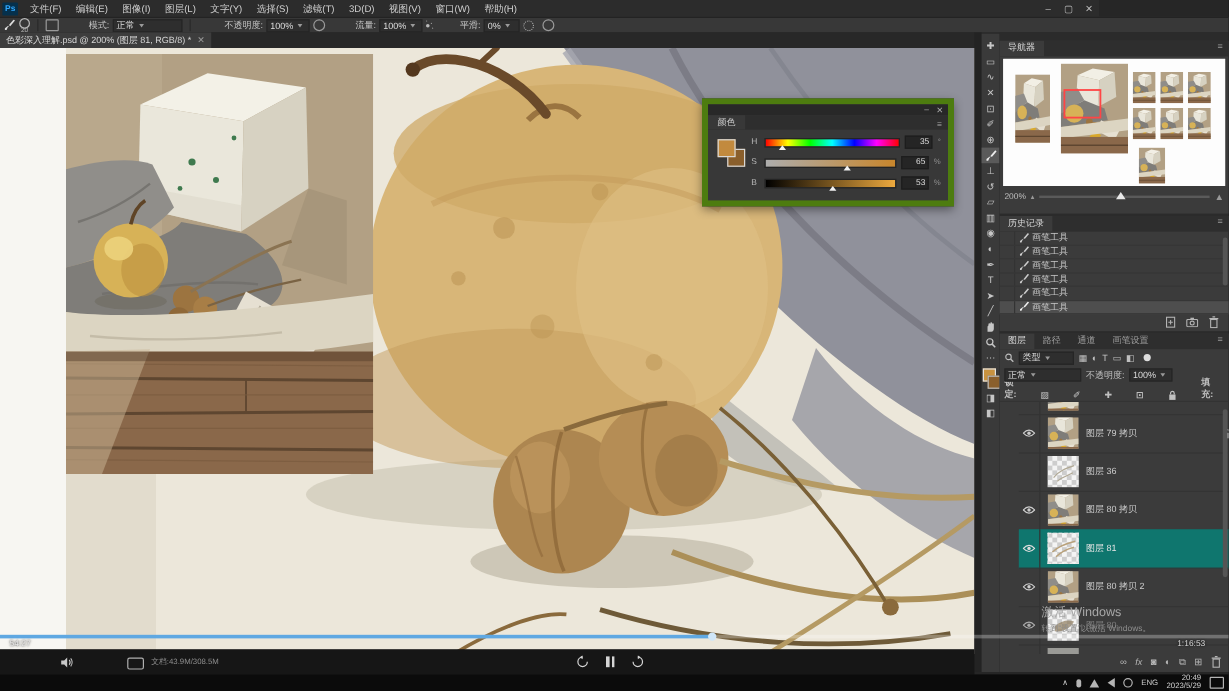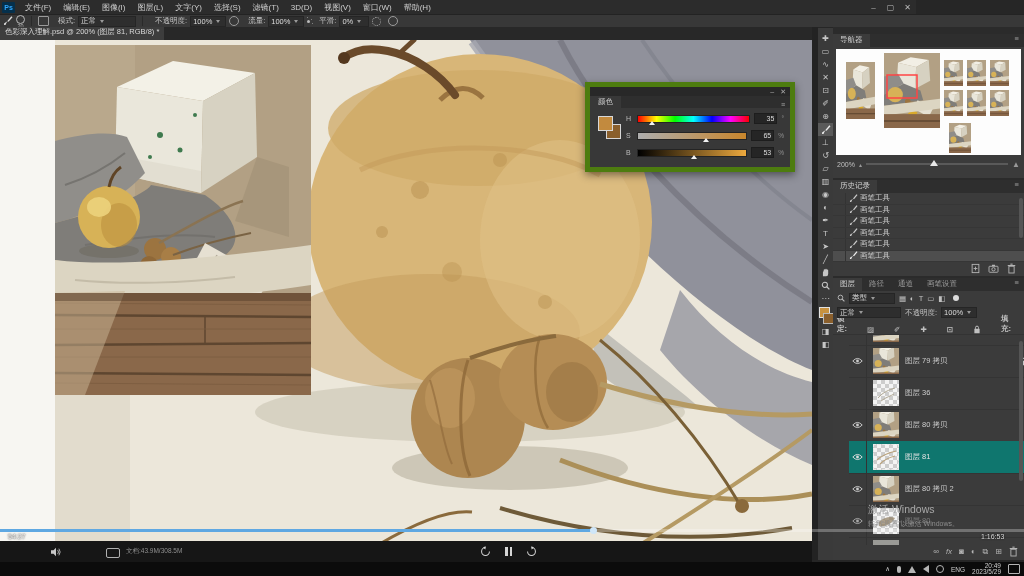--- a/index.html
+++ b/index.html
@@ -7,28 +7,28 @@
     font-family:"Liberation Sans","DejaVu Sans",sans-serif;color:#d0d0d0;
     background:#262626;-webkit-font-smoothing:antialiased;}
   .abs{position:absolute;}
   
   .titlebar{left:0;top:0;width:916px;height:14px;background:#2c2c2c;display:flex;align-items:center;font-size:8px;color:#cfcfcf;}
   .pslogo{width:13px;height:11px;margin:0 4px 0 2px;background:#05304c;color:#31a8ff;font-size:7px;font-weight:bold;display:flex;align-items:center;justify-content:center;border-radius:1px;}
   .menuitem{padding:0 6px;white-space:nowrap;}
   .winctl{margin-left:auto;display:flex;}
   .winctl span{width:17px;text-align:center;font-size:8px;color:#bbb;}
   .optionsbar{left:0;top:14px;width:1024px;height:13px;background:#383838;border-top:1px solid #232323;display:flex;align-items:center;font-size:7.5px;color:#c4c4c4;gap:3px;padding-left:3px;box-sizing:border-box;}
-  .optlabel{margin-left:6px;white-space:nowrap;}
+  .optlabel{margin-left:22px;white-space:nowrap;}
   .dd{background:#2e2e2e;border:1px solid #252525;height:9px;display:inline-flex;align-items:center;padding:0 2px;position:relative;color:#ddd;}
   .dd::after{content:"";margin-left:4px;border-left:2.5px solid transparent;border-right:2.5px solid transparent;border-top:3px solid #9a9a9a;}
   .sep{width:1px;height:10px;background:#2a2a2a;margin:0 3px;}
   .ico{display:inline-block;text-align:center;color:#c0c0c0;}
   .brushnum{font-size:5.5px;color:#bbb;line-height:4px;text-align:center;}
   .tabbar{left:0;top:27px;width:812px;height:13px;background:#282828;display:flex;}
-  .doctab{background:#3d3d3d;height:13px;display:flex;align-items:center;font-size:7.5px;color:#d8d8d8;padding:0 5px;gap:5px;max-width:180px;white-space:nowrap;flex-direction:column;}
+  .doctab{background:#3d3d3d;height:13px;display:flex;align-items:center;font-size:7.5px;color:#d8d8d8;padding:0 5px;gap:5px;max-width:180px;white-space:nowrap;}
   .doctab .x{color:#9a9a9a;}
   
   .canvaswrap{left:0;top:40px;width:812px;height:505px;background:#ece7da;overflow:hidden;}
   .gapstrip{left:812px;top:27px;width:6px;height:533px;background:#232323;}
   
   .colorpanel{left:585px;top:82px;width:200px;height:80px;background:#383838;border:5px solid #4d7c0f;box-shadow:0 3px 8px rgba(0,0,0,.45);font-size:7px;}
   .cp-head{height:9px;background:#282828;display:flex;justify-content:flex-end;align-items:center;gap:6px;padding-right:4px;color:#aaa;font-size:7px;}
   .cp-tabs{height:12px;background:#2e2e2e;display:flex;align-items:flex-end;}
   .cp-tab{background:#383838;padding:1px 8px;color:#ccc;font-size:7.5px;}
   .cp-menu{margin-left:auto;padding-right:5px;color:#aaa;}

